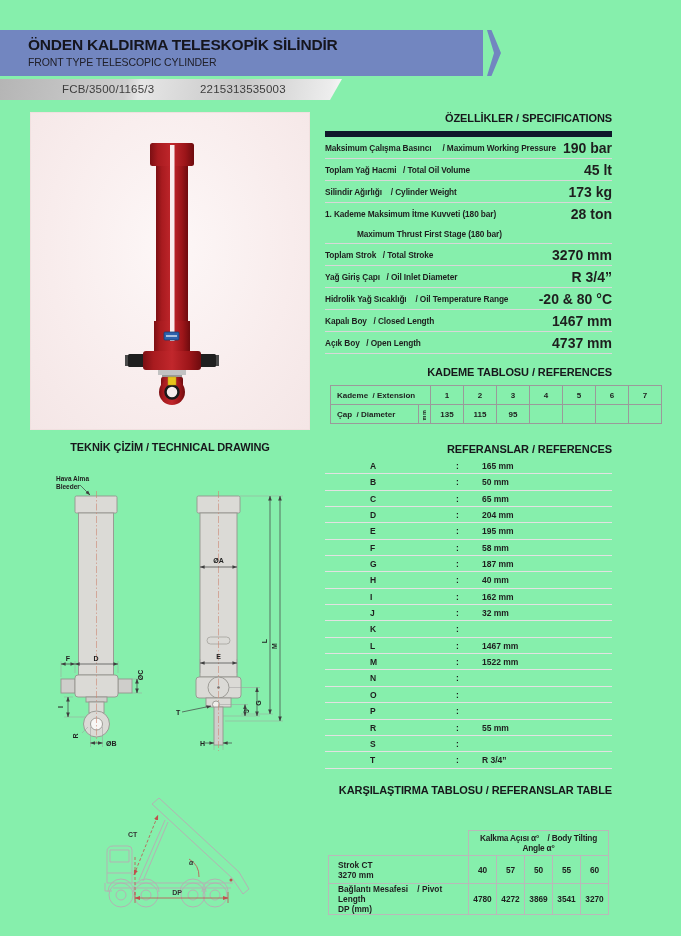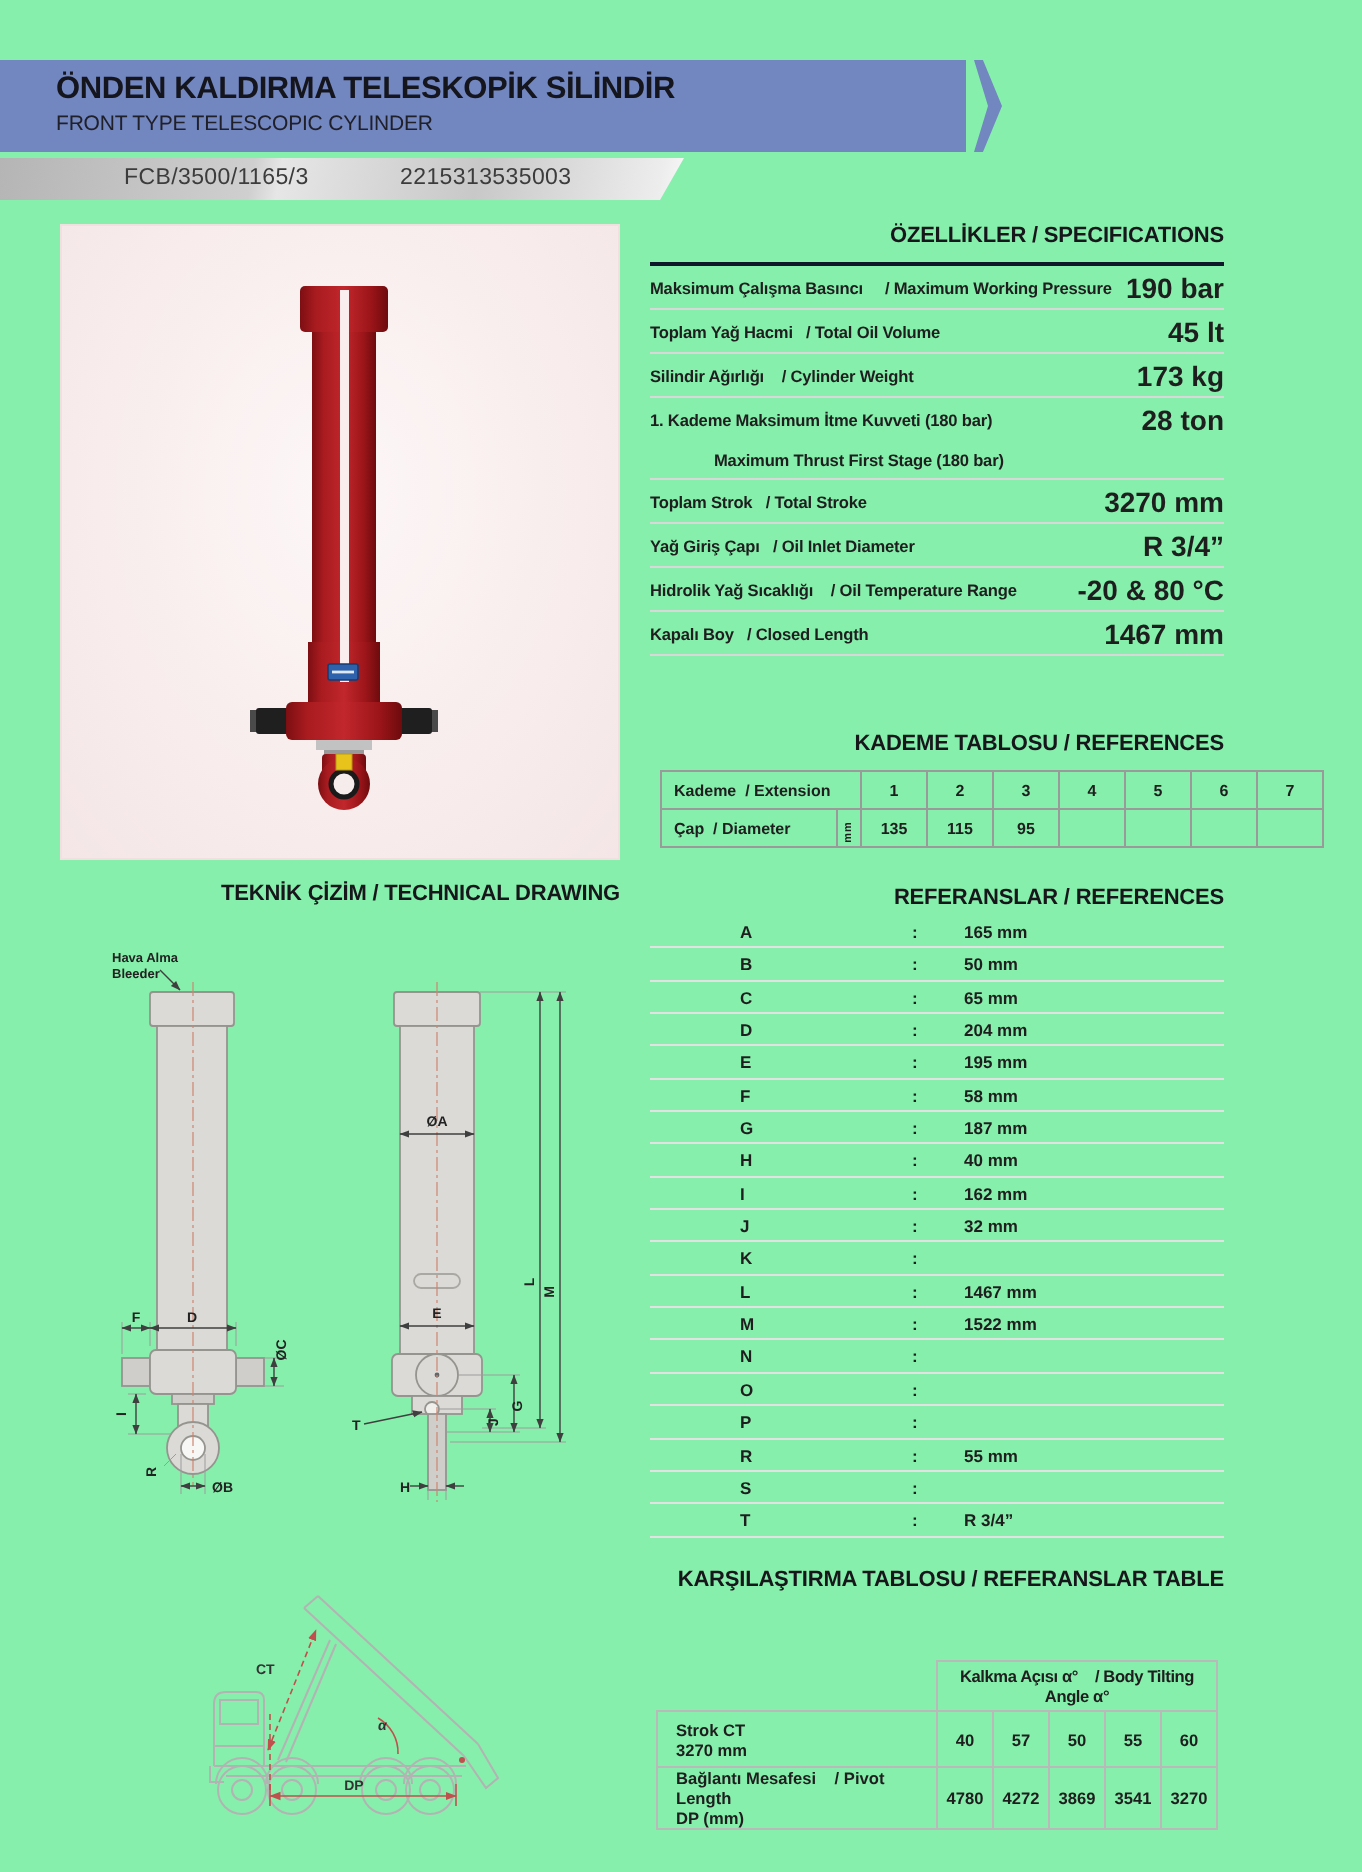--- a/index.html
+++ b/index.html
@@ -23,39 +23,39 @@
   
   .sec-title { font-weight:bold; font-size:11px; color:#17171b; text-align:right; letter-spacing:-0.1px; }
 
   
   .photo { left:30px; top:112px; width:280px; height:318px;
     background:radial-gradient(ellipse at 50% 42%, #fdf7f7 0%, #f8ecec 62%, #f4e6e6 100%);
     border:1px solid #f1e0e0; }
 
   
   .spec-title { left:325px; top:112px; width:287px; }
-  .spec-table { left:325px; top:131px; width:287px; border-top:2px solid #0f172a; }
+  .spec-table { left:325px; top:131px; width:287px; border-top:6px solid #0f172a; }
   .spec-row { display:flex; justify-content:space-between; align-items:center; height:22px; border-bottom:1px solid #d8d8d8; }
   .spec-row-double { display:block; height:41px; border-bottom:1px solid #d8d8d8; }
   .spec-row-double .spec-line { display:flex; justify-content:space-between; align-items:center; height:22px; }
   .spec-row-double .spec-label2 { font-size:8.3px; font-weight:bold; letter-spacing:-0.1px; margin-top:4px;padding-left:32px; }
   .spec-label { font-size:8.3px; font-weight:bold; letter-spacing:-0.1px; }
   .spec-value { font-size:14px; font-weight:bold; white-space:nowrap; }
 
   
   .kademe-title { left:325px; top:366px; width:287px; }
   table.kademe { left:330px; top:385px; position:absolute; border-collapse:collapse; table-layout:fixed; }
   table.kademe td { border:1px solid #9a9a9a; height:19px; font-size:8px; font-weight:bold; text-align:center; padding:0; }
   table.kademe td.klabel { text-align:left; padding-left:6px; width:88px; }
   table.kademe td.kunit { width:12px; }
   table.kademe td.knum { width:33px; }
   .unit-rot { display:inline-block; transform:rotate(-90deg); font-size:5.5px; letter-spacing:0.5px; }
 
   
-  .tech-title { left:30px; top:441px; width:280px; }
+  .tech-title { left:30px; top:441px; width:280px;text-align:center; }
   .tech-svg { left:30px; top:455px; }
 
   
   .refs-title { left:325px; top:443px; width:287px; }
   .refs-list { left:325px; top:458px; width:287px; }
   .ref-row { position:relative; height:16.35px; border-bottom:1px solid #e2e2e2; }
   .ref-key { position:absolute; left:45px; top:3px; font-size:8.5px; font-weight:bold; }
   .ref-colon { position:absolute; left:131px; top:3px; font-size:8.5px; font-weight:bold; }
   .ref-val { position:absolute; left:157px; top:3px; font-size:8.5px; font-weight:bold; }
 
@@ -151,20 +151,24 @@
       <span class="spec-label">Yağ Giriş Çapı&nbsp;&nbsp; / Oil Inlet Diameter</span>
       <span class="spec-value">R 3/4”</span>
     </div>
     <div class="spec-row">
       <span class="spec-label">Hidrolik Yağ Sıcaklığı&nbsp;&nbsp;&nbsp; / Oil Temperature Range</span>
       <span class="spec-value">-20 &amp; 80 °C</span>
     </div>
     <div class="spec-row">
       <span class="spec-label">Kapalı Boy&nbsp;&nbsp; / Closed Length</span>
       <span class="spec-value">1467 mm</span>
+    </div>
+    <div class="spec-row">
+      <span class="spec-label">Açık Boy&nbsp;&nbsp; / Open Length</span>
+      <span class="spec-value">4737 mm</span>
     </div>
   </div>
 
   <div class="abs sec-title kademe-title">KADEME TABLOSU / REFERENCES</div>
   <table class="kademe">
     <tbody>
         <tr>
       <td class="klabel" colspan="2">Kademe&nbsp; / Extension</td>
       <td class="knum">1</td>
       <td class="knum">2</td>

